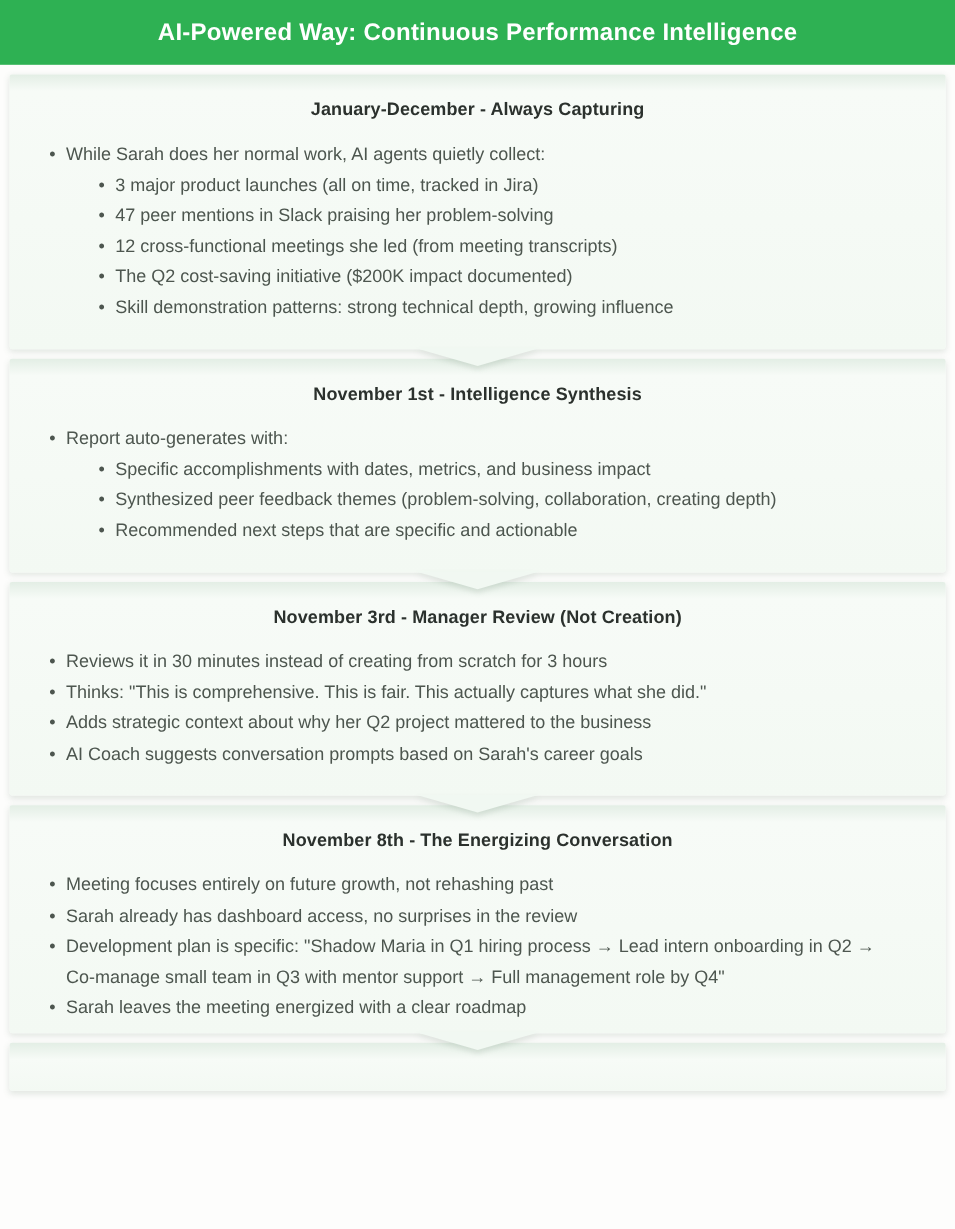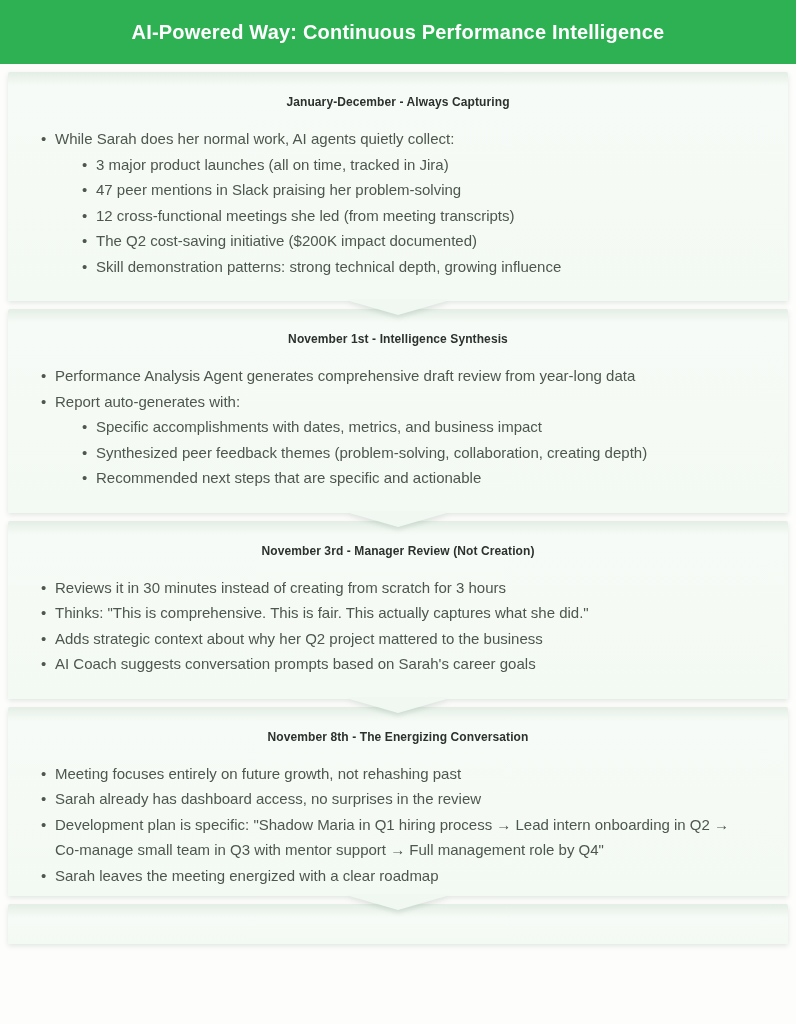--- a/index.html
+++ b/index.html
@@ -12,21 +12,21 @@
     --page-bg:#fdfdfc;
   }
   *{box-sizing:border-box;margin:0;padding:0;}
   html,body{width:796px;height:1024px;overflow:hidden;}
   body{
     background:var(--page-bg);
     font-family:"Liberation Sans","DejaVu Sans",sans-serif;
     color:var(--body);
   }
   .banner{
-    height:64px;
+    height:54px;
     background:var(--banner-green);
     display:flex;align-items:center;justify-content:center;
   }
   .banner h1{
     color:#ffffff;
     font-size:20px;
     font-weight:700;
     letter-spacing:.2px;
   }
   .sections{
@@ -50,21 +50,21 @@
     width:0;height:0;
     border-left:52px solid transparent;
     border-right:52px solid transparent;
     border-top:15px solid var(--tail);
     z-index:5;
     filter:drop-shadow(0 3px 2px rgba(60,90,65,.14));
   }
   .card h2{
     text-align:center;
     color:var(--heading);
-    font-size:12px;
+    font-size:15px;
     font-weight:700;
     line-height:24px;
     margin:2px 0 12px 0;
     letter-spacing:.1px;
   }
   .card ul{list-style:none;}
   .card li{
     position:relative;
     font-size:15px;
     line-height:25.5px;
@@ -103,21 +103,20 @@
             <li>12 cross-functional meetings she led (from meeting transcripts)</li>
             <li>The Q2 cost-saving initiative ($200K impact documented)</li>
             <li>Skill demonstration patterns: strong technical depth, growing influence</li>
           </ul></li>
       </ul>
   </section>
 
   <section class="card">
     <h2>November 1st - Intelligence Synthesis</h2>
     <ul>
-        <li>Performance Analysis Agent generates comprehensive draft review from year-long data</li>
         <li>Report auto-generates with:<ul class="sub">
             <li>Specific accomplishments with dates, metrics, and business impact</li>
             <li>Synthesized peer feedback themes (problem-solving, collaboration, creating depth)</li>
             <li>Recommended next steps that are specific and actionable</li>
           </ul></li>
       </ul>
   </section>
 
   <section class="card">
     <h2>November 3rd - Manager Review (Not Creation)</h2>

